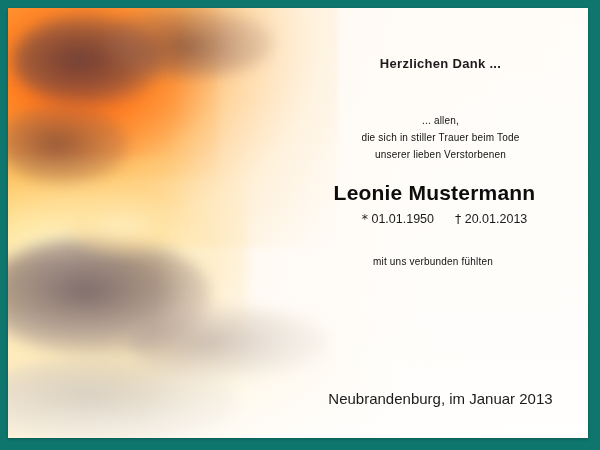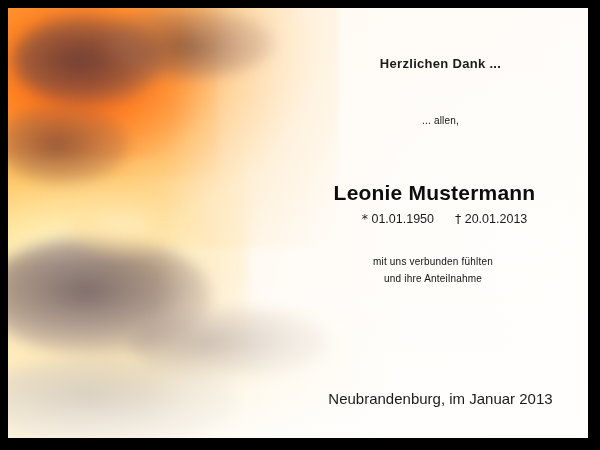--- a/index.html
+++ b/index.html
@@ -12,21 +12,21 @@
     height: 450px;
     overflow: hidden;
     font-family: "Liberation Sans", sans-serif;
   }
 
   
   .page {
     position: relative;
     width: 600px;
     height: 450px;
-    background: #000000;
+    background: #0f766e;
     box-sizing: border-box;
   }
 
   .card {
     position: absolute;
     left: 8px;
     top: 8px;
     width: 580px;
     height: 430px;
     overflow: hidden;
@@ -270,35 +270,36 @@
       <div class="veil"></div>
       <div class="veil2"></div>
     </div>
 
     <div class="text-col">
 
       <div class="thanks">Herzlichen Dank ...</div>
 
       <div class="intro">
         <div class="line">... allen,</div>
+        <div class="line">die sich in stiller Trauer beim Tode</div>
+        <div class="line">unserer lieben Verstorbenen</div>
       </div>
 
       <div class="name">Leonie Mustermann</div>
 
       <div class="dates">
         <span class="sym">*</span>
         <span>01.01.1950</span>
         <span class="gap"></span>
         <span class="sym">†</span>
         <span>20.01.2013</span>
       </div>
 
       <div class="body2">
         <div class="line">mit uns verbunden fühlten</div>
-        <div class="line">und ihre Anteilnahme</div>
       </div>
 
 
       <div class="place">Neubrandenburg, im Januar 2013</div>
 
     </div>
   </div>
 </div>
 
 </body></html>

